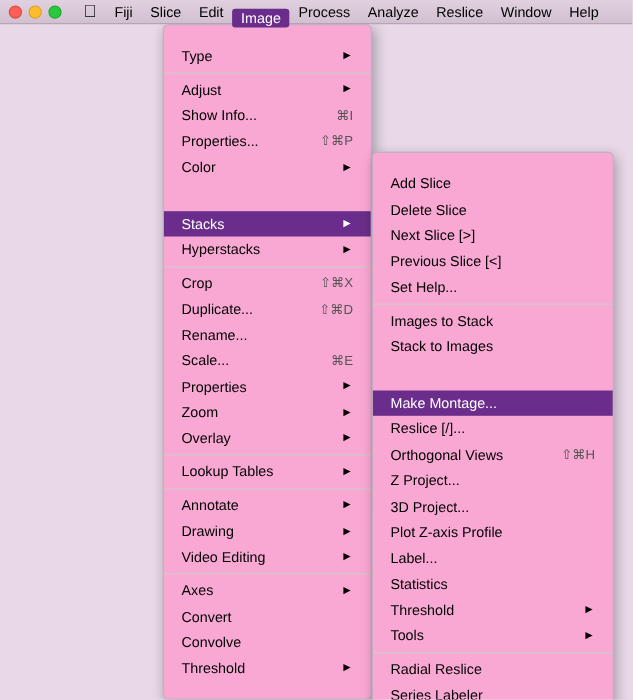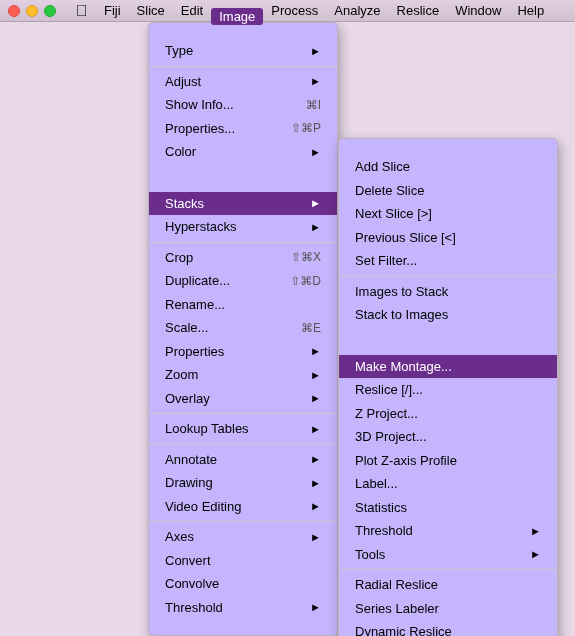--- a/index.html
+++ b/index.html
@@ -62,21 +62,21 @@
     .menu-container {
       position: absolute;
       top: 22px;
       left: 0;
       right: 0;
       bottom: 0;
     }
 
     .dropdown {
       position: absolute;
-      background: #c4b5fd;
+      background: #f9a8d4;
       border: 1px solid #c0b0c0;
       border-radius: 5px;
       box-shadow: 2px 4px 12px rgba(0,0,0,0.3);
       padding: 16px 0;
       min-width: 180px;
     }
 
     .menu-item {
       padding: 2px 16px;
       cursor: default;
@@ -241,36 +241,40 @@
     <div class="menu-item">
       <span>Delete Slice</span>
     </div>
     <div class="menu-item">
       <span>Next Slice [&gt;]</span>
     </div>
     <div class="menu-item">
       <span>Previous Slice [&lt;]</span>
     </div>
     <div class="menu-item">
-      <span>Set Filter...</span>
+      <span>Set Help...</span>
     </div>
     <div class="menu-separator"></div>
     <div class="menu-item">
       <span>Images to Stack</span>
     </div>
     <div class="menu-item">
       <span>Stack to Images</span>
     </div>
     <div class="menu-item highlighted">
       <span>Make Montage...</span>
     </div>
     <div class="menu-item">
       <span>Reslice [/]...</span>
     </div>
     <div class="menu-item">
+      <span>Orthogonal Views</span>
+      <span class="menu-shortcut">⇧⌘H</span>
+    </div>
+    <div class="menu-item">
       <span>Z Project...</span>
     </div>
     <div class="menu-item">
       <span>3D Project...</span>
     </div>
     <div class="menu-item">
       <span>Plot Z-axis Profile</span>
     </div>
     <div class="menu-item">
       <span>Label...</span>

